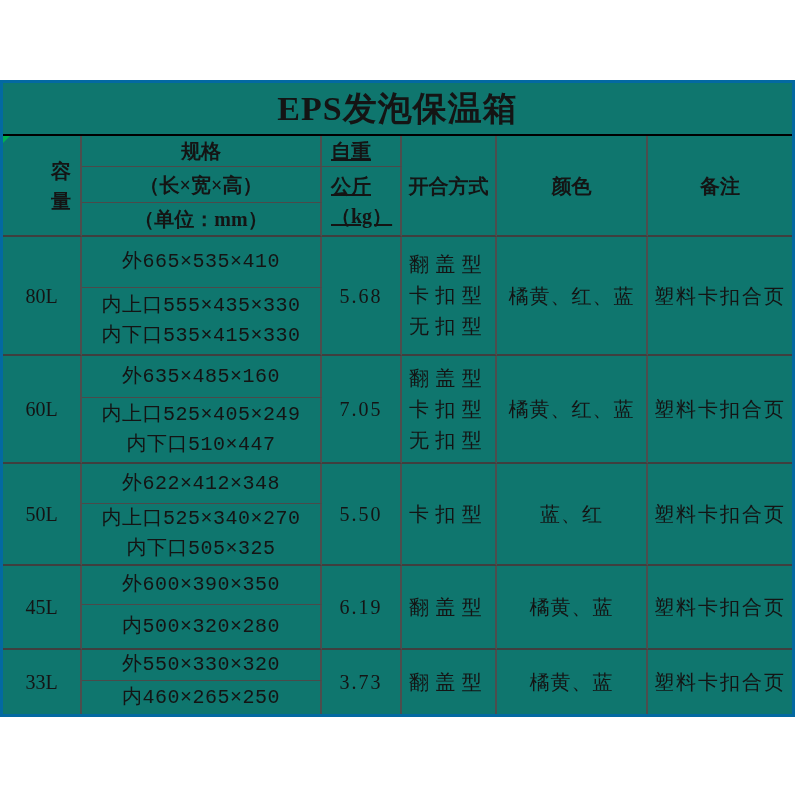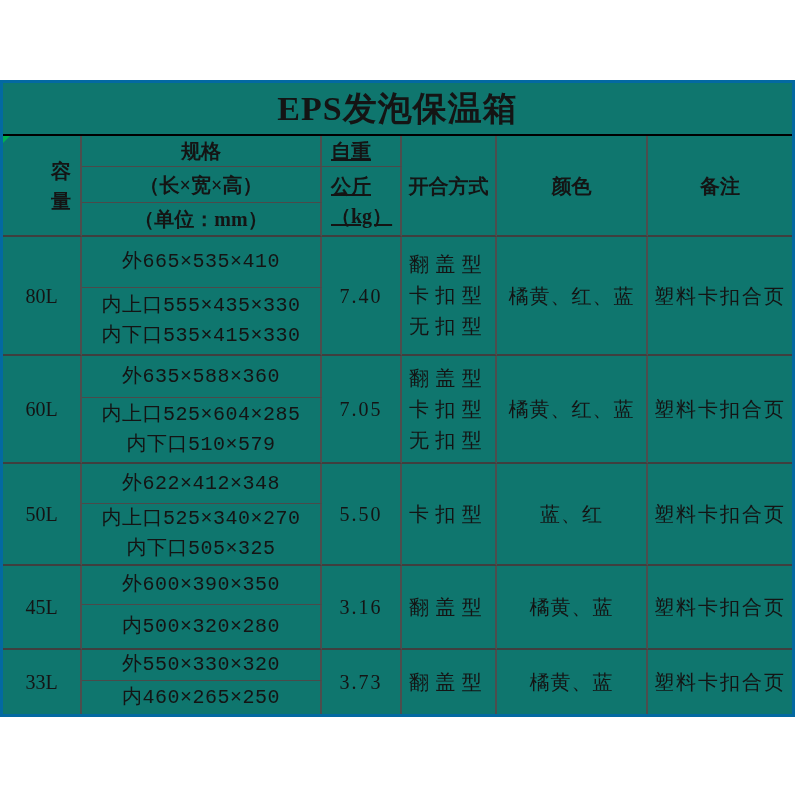--- a/index.html
+++ b/index.html
@@ -69,52 +69,52 @@
       <div>（kg）</div>
     </td>
   </tr>
   <tr class="rh3">
     <td class="hd">（单位：mm）</td>
   </tr>
 
   <tr class="ra1">
     <td rowspan="2">80L</td>
     <td class="thinb dims">外665×535×410</td>
-    <td rowspan="2"><span class="weight-text">7.40</span></td>
+    <td rowspan="2"><span class="weight-text">5.68</span></td>
     <td rowspan="2">
       <div class="opening-line">翻盖型</div>
       <div class="opening-line">卡扣型</div>
       <div class="opening-line">无扣型</div>
     </td>
     <td rowspan="2"><span class="colors-text">橘黄、红、蓝</span></td>
     <td rowspan="2" class="lastcol"><span class="note-text">塑料卡扣合页</span></td>
   </tr>
   <tr class="ra2">
     <td class="dims">
       <div>内上口555×435×330</div>
       <div>内下口535×415×330</div>
     </td>
   </tr>
 
   <tr class="rb1">
     <td rowspan="2">60L</td>
-    <td class="thinb dims">外635×588×360</td>
+    <td class="thinb dims">外635×485×160</td>
     <td rowspan="2"><span class="weight-text">7.05</span></td>
     <td rowspan="2">
       <div class="opening-line">翻盖型</div>
       <div class="opening-line">卡扣型</div>
       <div class="opening-line">无扣型</div>
     </td>
     <td rowspan="2"><span class="colors-text">橘黄、红、蓝</span></td>
     <td rowspan="2" class="lastcol"><span class="note-text">塑料卡扣合页</span></td>
   </tr>
   <tr class="rb2">
     <td class="dims">
-      <div>内上口525×604×285</div>
-      <div>内下口510×579</div>
+      <div>内上口525×405×249</div>
+      <div>内下口510×447</div>
     </td>
   </tr>
 
   <tr class="rc1">
     <td rowspan="2">50L</td>
     <td class="thinb dims">外622×412×348</td>
     <td rowspan="2"><span class="weight-text">5.50</span></td>
     <td rowspan="2">
       <div class="opening-line">卡扣型</div>
     </td>
@@ -124,21 +124,21 @@
   <tr class="rc2">
     <td class="dims">
       <div>内上口525×340×270</div>
       <div>内下口505×325</div>
     </td>
   </tr>
 
   <tr class="rd1">
     <td rowspan="2">45L</td>
     <td class="thinb dims">外600×390×350</td>
-    <td rowspan="2"><span class="weight-text">3.16</span></td>
+    <td rowspan="2"><span class="weight-text">6.19</span></td>
     <td rowspan="2">
       <div class="opening-line">翻盖型</div>
     </td>
     <td rowspan="2"><span class="colors-text">橘黄、蓝</span></td>
     <td rowspan="2" class="lastcol"><span class="note-text">塑料卡扣合页</span></td>
   </tr>
   <tr class="rd2">
     <td class="dims">
       <div>内500×320×280</div>
     </td>

